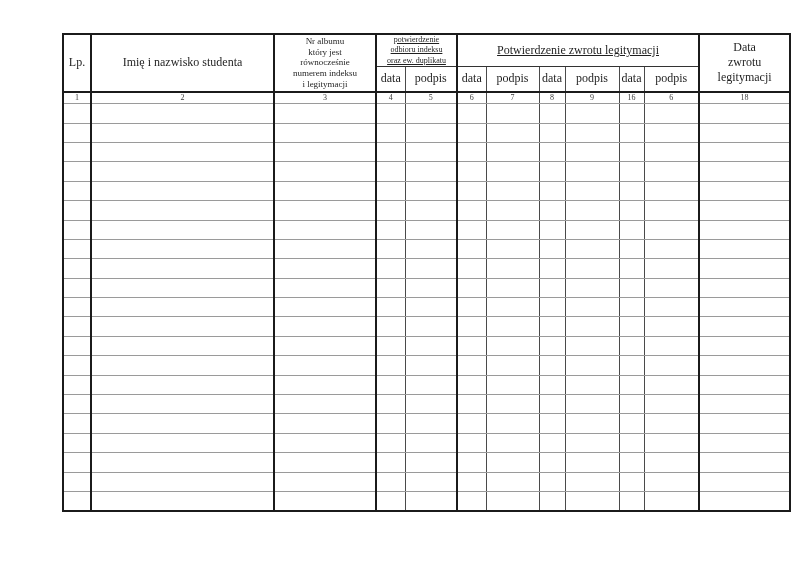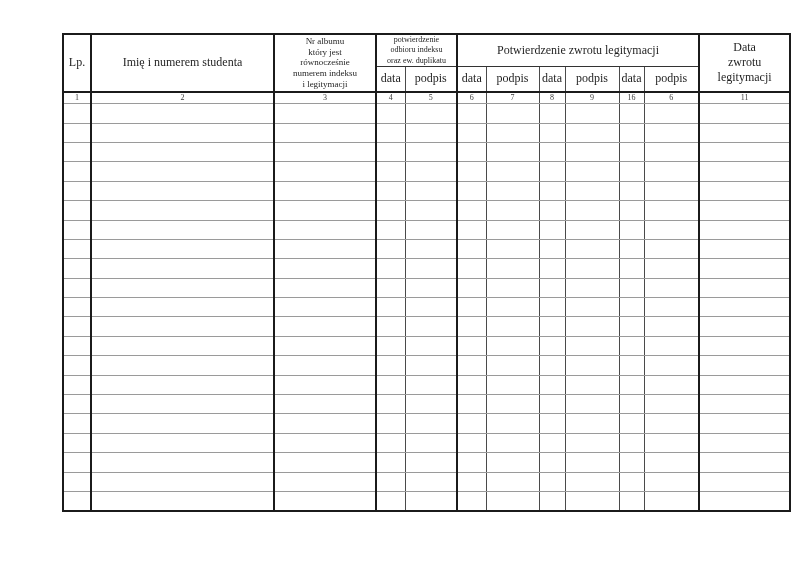--- a/index.html
+++ b/index.html
@@ -36,21 +36,21 @@
     text-align:center;
     vertical-align:middle;
     font-weight:normal;
     overflow:hidden;
   }
   
   .vthick{border-left:2px solid var(--line-strong);}
   .vthin{border-left:1px solid var(--line-thin);}
   
   .hb2{border-bottom:2px solid var(--line-strong);}
-  .hb1{border-bottom:1px solid #333333;}
+  .hb1{border-bottom:1px solid #333333;text-decoration:underline;}
   .hblight{border-bottom:1px solid var(--line-light);}
   tbody td{border-bottom:1px solid var(--line-light);height:19.4px;}
   tbody tr:last-child td{border-bottom:none;}
   
   .fs-main{font-size:12px;line-height:1.25;}
   .fs-small{font-size:9px;line-height:1.2;}
   .fs-tiny{font-size:8px;line-height:1.3;}
   .fs-num{font-size:8px;color:#3c3c3c;}
   .pre{white-space:pre-line;}
   tr.hrow1{height:31px;}
@@ -72,21 +72,21 @@
         <col style="width: 53px;">
         <col style="width: 26px;">
         <col style="width: 54px;">
         <col style="width: 25px;">
         <col style="width: 55px;">
         <col style="width: 91px;">
       </colgroup>
     <thead>
       <tr class="hrow1">
         <th rowspan="2" class="fs-main hb2">Lp.</th>
-        <th rowspan="2" class="fs-main vthick hb2">Imię i numerem studenta</th>
+        <th rowspan="2" class="fs-main vthick hb2">Imię i nazwisko studenta</th>
         <th rowspan="2" class="fs-small pre vthick hb2">Nr albumu
 który jest
 równocześnie
 numerem indeksu
 i legitymacji</th>
         <th colspan="2" class="fs-tiny pre vthick hb1">potwierdzenie
 odbioru indeksu
 oraz ew. duplikatu</th>
         <th colspan="6" class="fs-main vthick hb1">Potwierdzenie zwrotu legitymacji</th>
         <th rowspan="2" class="fs-main pre vthick hb2">Data
@@ -108,21 +108,21 @@
         <td class="fs-num vthick hblight">2</td>
         <td class="fs-num vthick hblight">3</td>
         <td class="fs-num vthick hblight">4</td>
         <td class="fs-num vthin hblight">5</td>
         <td class="fs-num vthick hblight">6</td>
         <td class="fs-num vthin hblight">7</td>
         <td class="fs-num vthin hblight">8</td>
         <td class="fs-num vthin hblight">9</td>
         <td class="fs-num vthin hblight">16</td>
         <td class="fs-num vthin hblight">6</td>
-        <td class="fs-num vthick hblight">11</td>
+        <td class="fs-num vthick hblight">18</td>
       </tr>
     </thead>
     <tbody>
         <tr>
           <td></td>
           <td class="vthick"></td>
           <td class="vthick"></td>
           <td class="vthick"></td>
           <td class="vthin"></td>
           <td class="vthick"></td>

